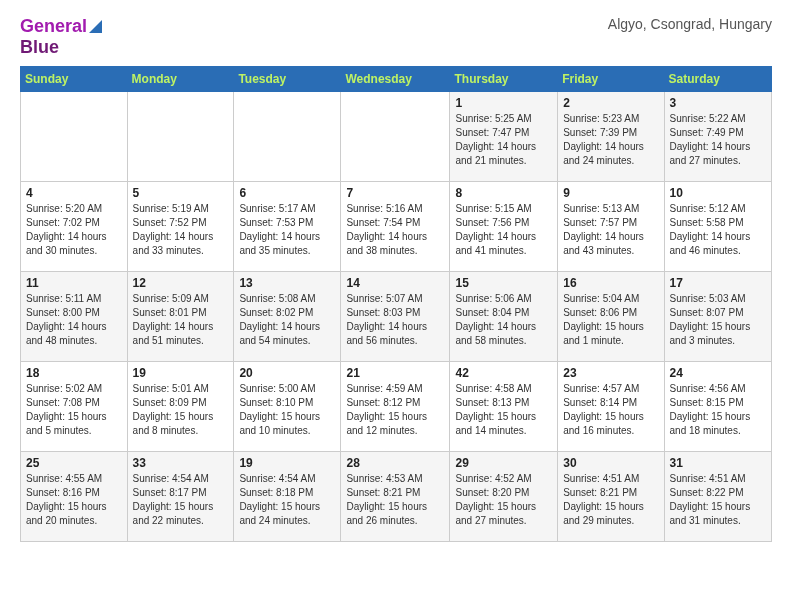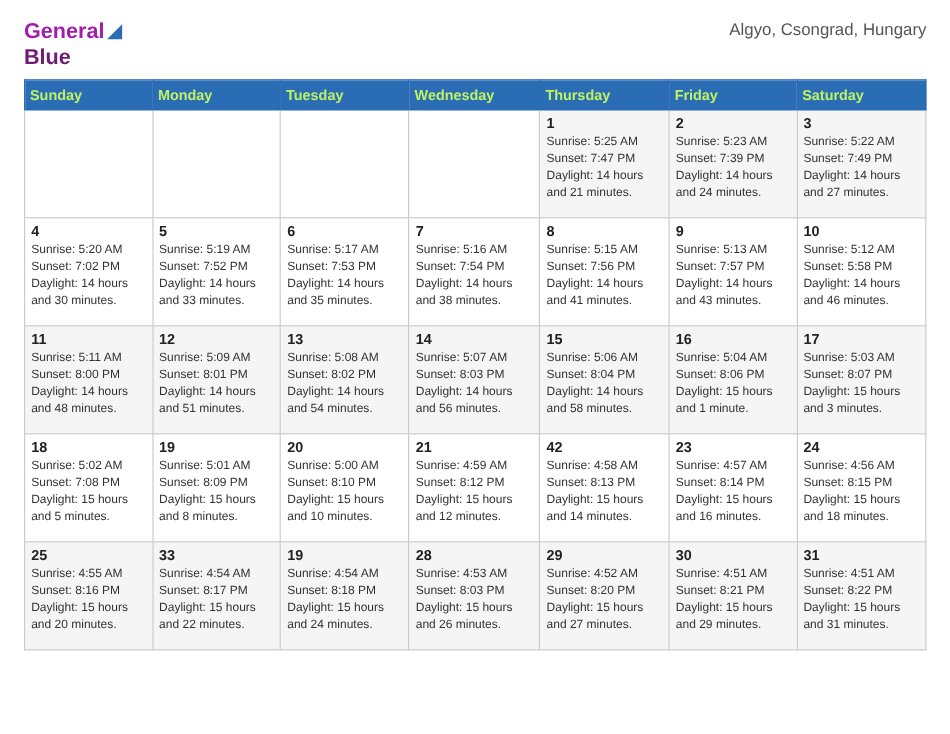--- a/index.html
+++ b/index.html
@@ -307,21 +307,21 @@
         <td>
           <div class="day-num">19</div>
           <div class="day-detail">Sunrise: 4:54 AM
 Sunset: 8:18 PM
 Daylight: 15 hours
 and 24 minutes.</div>
         </td>
         <td>
           <div class="day-num">28</div>
           <div class="day-detail">Sunrise: 4:53 AM
-Sunset: 8:03 PM
+Sunset: 8:21 PM
 Daylight: 15 hours
 and 26 minutes.</div>
         </td>
         <td>
           <div class="day-num">29</div>
           <div class="day-detail">Sunrise: 4:52 AM
 Sunset: 8:20 PM
 Daylight: 15 hours
 and 27 minutes.</div>
         </td>

